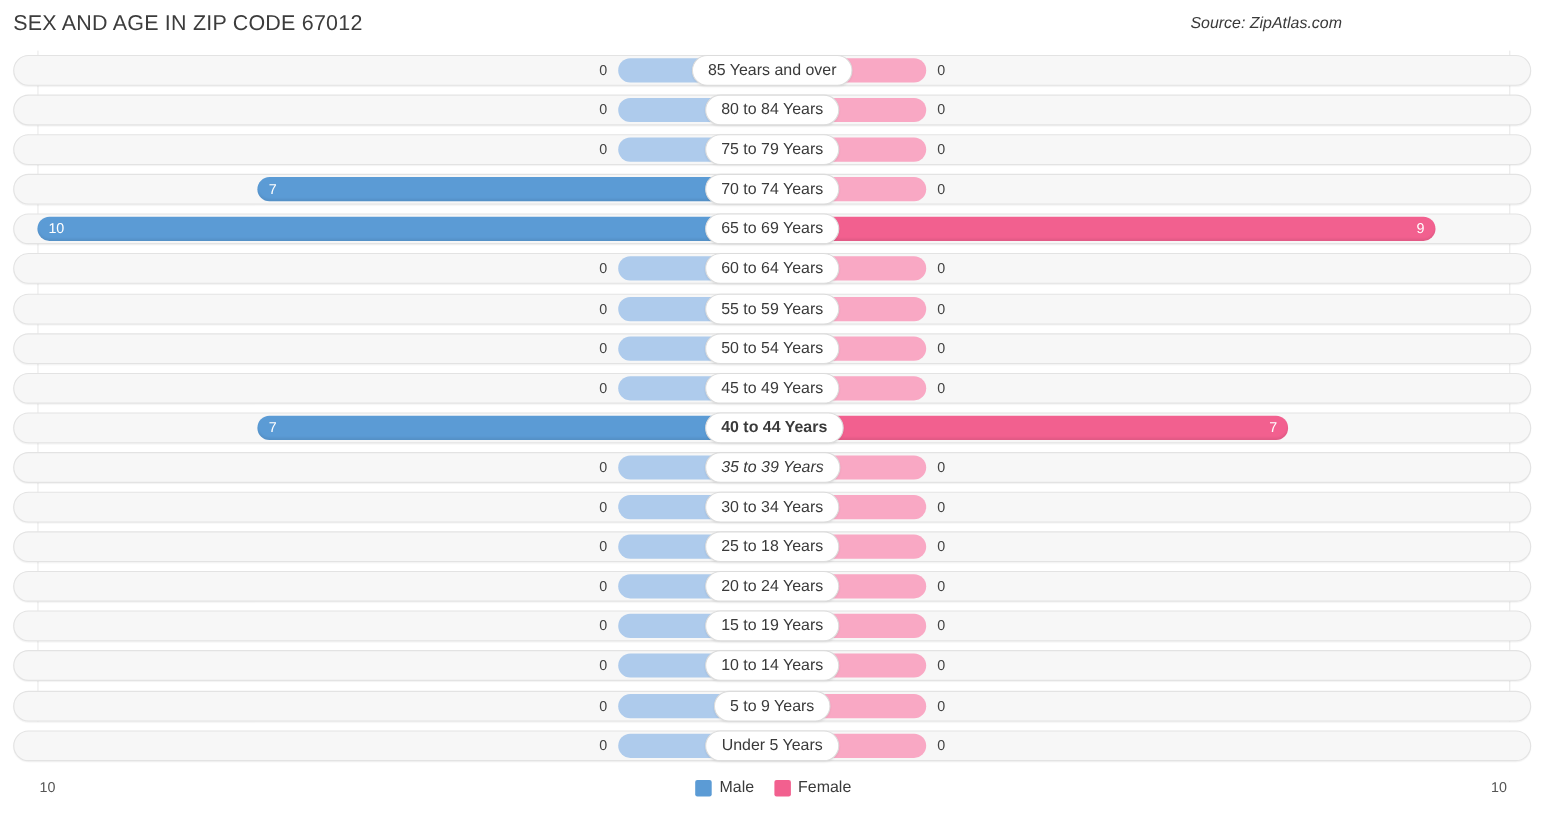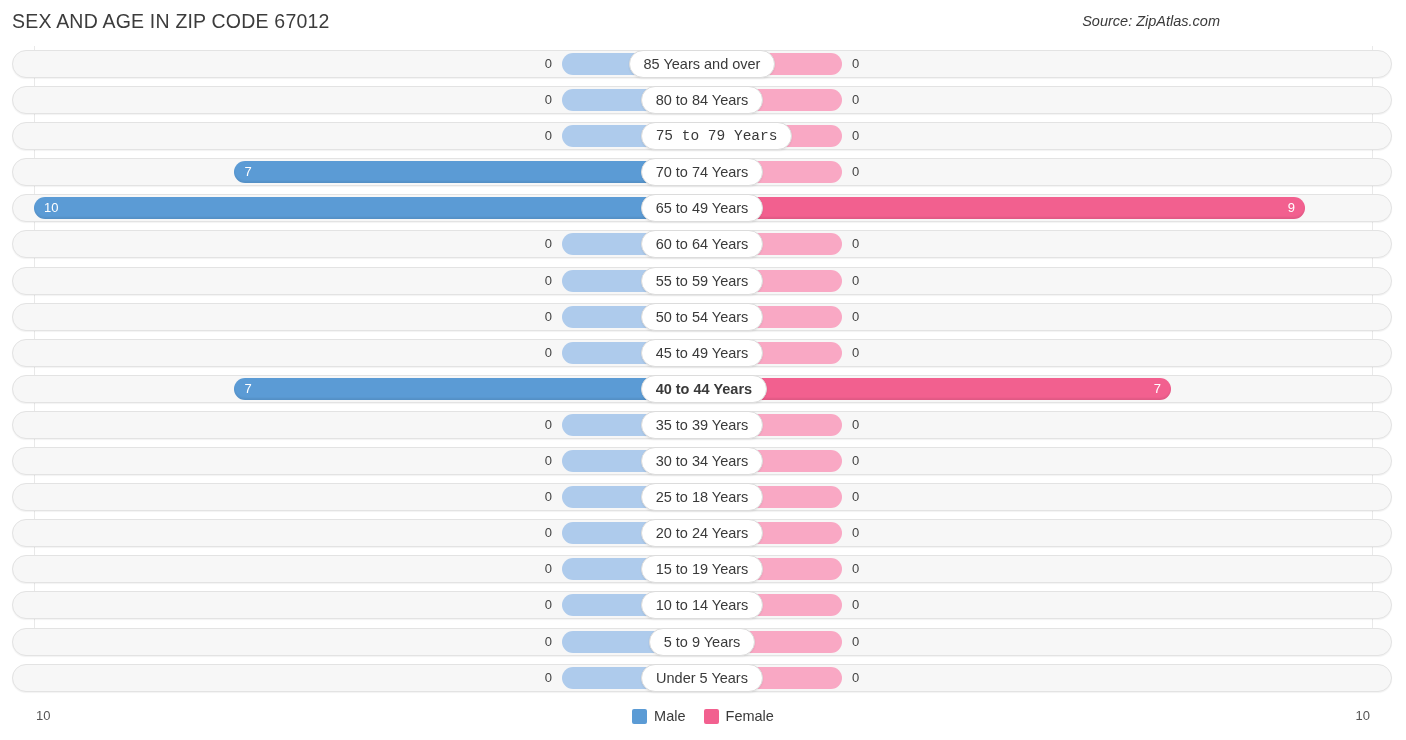--- a/index.html
+++ b/index.html
@@ -202,40 +202,40 @@
           <div class="outside-value outside-left" style="left: 502px; width: 50px;">0</div>
           <div class="outside-value outside-right" style="left: 852px; width: 50px;">0</div>
           <div class="age-pill" style="left: 640.633px;">80 to 84 Years</div>
         </div>
         <div class="row">
           <div class="track" style="left: 12px; width: 1380px;"></div>
           <div class="bar bar-male stub" style="left: 562px; width: 140px;"></div>
           <div class="bar bar-female stub" style="left: 702px; width: 140px;"></div>
           <div class="outside-value outside-left" style="left: 502px; width: 50px;">0</div>
           <div class="outside-value outside-right" style="left: 852px; width: 50px;">0</div>
-          <div class="age-pill" style="left: 640.633px; font-family: Liberation Mono, monospace;">75 to 79 Years</div>
+          <div class="age-pill" style="left: 640.633px;">75 to 79 Years</div>
         </div>
         <div class="row">
           <div class="track" style="left: 12px; width: 1380px;"></div>
           <div class="bar bar-male" style="left: 234.4px; width: 467.6px;">
             <span class="bar-value">7</span>
           </div>
           <div class="bar bar-female stub" style="left: 702px; width: 140px;"></div>
           <div class="outside-value outside-right" style="left: 852px; width: 50px;">0</div>
           <div class="age-pill" style="left: 640.633px;">70 to 74 Years</div>
         </div>
         <div class="row">
           <div class="track" style="left: 12px; width: 1380px;"></div>
           <div class="bar bar-male" style="left: 34px; width: 668px;">
             <span class="bar-value">10</span>
           </div>
           <div class="bar bar-female" style="left: 702px; width: 603px;">
             <span class="bar-value">9</span>
           </div>
-          <div class="age-pill" style="left: 640.633px;">65 to 49 Years</div>
+          <div class="age-pill" style="left: 640.633px;">65 to 69 Years</div>
         </div>
         <div class="row">
           <div class="track" style="left: 12px; width: 1380px;"></div>
           <div class="bar bar-male stub" style="left: 562px; width: 140px;"></div>
           <div class="bar bar-female stub" style="left: 702px; width: 140px;"></div>
           <div class="outside-value outside-left" style="left: 502px; width: 50px;">0</div>
           <div class="outside-value outside-right" style="left: 852px; width: 50px;">0</div>
           <div class="age-pill" style="left: 640.633px;">60 to 64 Years</div>
         </div>
         <div class="row">
@@ -271,21 +271,21 @@
             <span class="bar-value">7</span>
           </div>
           <div class="age-pill" style="left: 640.633px; font-weight: bold;">40 to 44 Years</div>
         </div>
         <div class="row">
           <div class="track" style="left: 12px; width: 1380px;"></div>
           <div class="bar bar-male stub" style="left: 562px; width: 140px;"></div>
           <div class="bar bar-female stub" style="left: 702px; width: 140px;"></div>
           <div class="outside-value outside-left" style="left: 502px; width: 50px;">0</div>
           <div class="outside-value outside-right" style="left: 852px; width: 50px;">0</div>
-          <div class="age-pill" style="left: 640.633px;">35 to 39 Years</div>
+          <div class="age-pill" style="left: 640.633px; font-style: italic;">35 to 39 Years</div>
         </div>
         <div class="row">
           <div class="track" style="left: 12px; width: 1380px;"></div>
           <div class="bar bar-male stub" style="left: 562px; width: 140px;"></div>
           <div class="bar bar-female stub" style="left: 702px; width: 140px;"></div>
           <div class="outside-value outside-left" style="left: 502px; width: 50px;">0</div>
           <div class="outside-value outside-right" style="left: 852px; width: 50px;">0</div>
           <div class="age-pill" style="left: 640.633px;">30 to 34 Years</div>
         </div>
         <div class="row">

